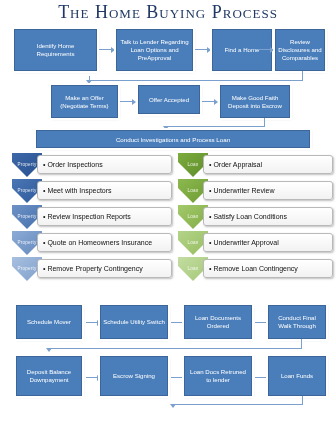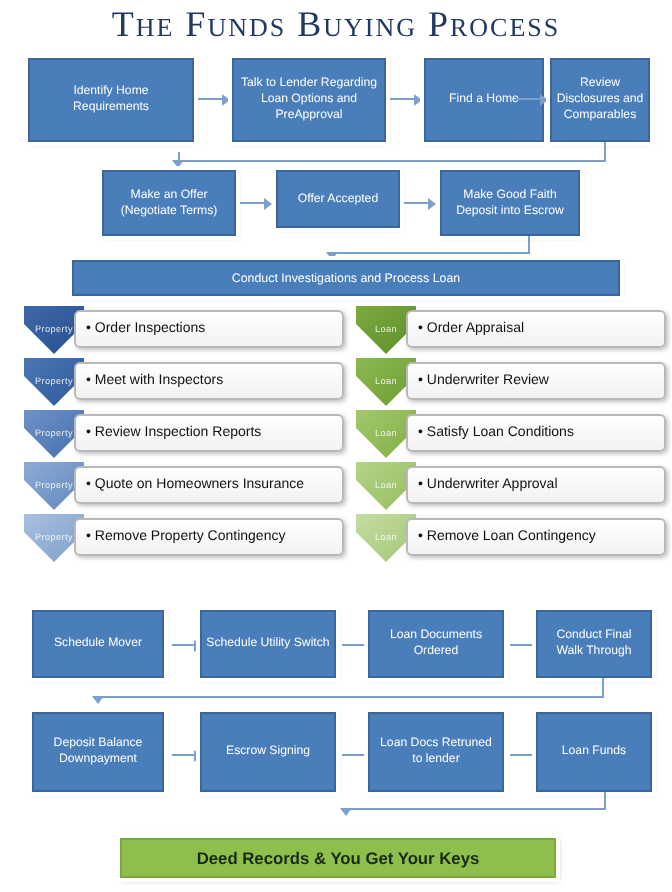--- a/index.html
+++ b/index.html
@@ -90,21 +90,21 @@
     font-size:7px;color:#111111;
     box-sizing:border-box;
     white-space:nowrap;
   }
 </style>
 </head>
 <body>
 
 <div id="stage">
 
-  <div class="title">The Funds Buying Process</div>
+  <div class="title">The Home Buying Process</div>
 
   <div class="box" style="left:14px;top:29px;width:83px;height:42px;">
     <span>Identify Home Requirements</span>
   </div>
   <div class="harrow" style="left:99px;top:46px;width:16px;">
     <div class="shaft"></div>
       <div class="head"></div>
   </div>
 
   <div class="box" style="left:116px;top:29px;width:77px;height:42px;">
@@ -386,17 +386,14 @@
   <div class="box" style="left:268px;top:356px;width:58px;height:40px;">
     <span>Loan Funds</span>
   </div>
 
   <div class="elbow" style="left:172px;top:396px;width:131px;height:13px;">
     <div class="v1" style="left:130px;top:0;height:8px;"></div>
     <div class="h" style="left:1px;top:8px;width:130px;"></div>
     <div class="dhead" style="left:-2px;top:8px;"></div>
   </div>
 
-  <div class="green-bar" style="left:60px;top:419px;width:218px;height:20px;">
-    <span>Deed Records &amp; You Get Your Keys</span>
-  </div>
 
 </div>
 
 </body></html>

